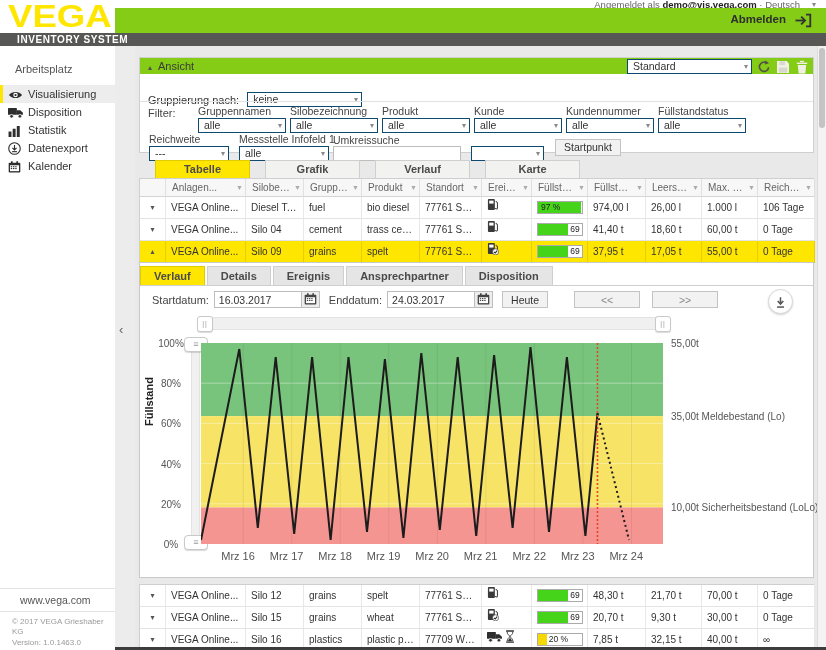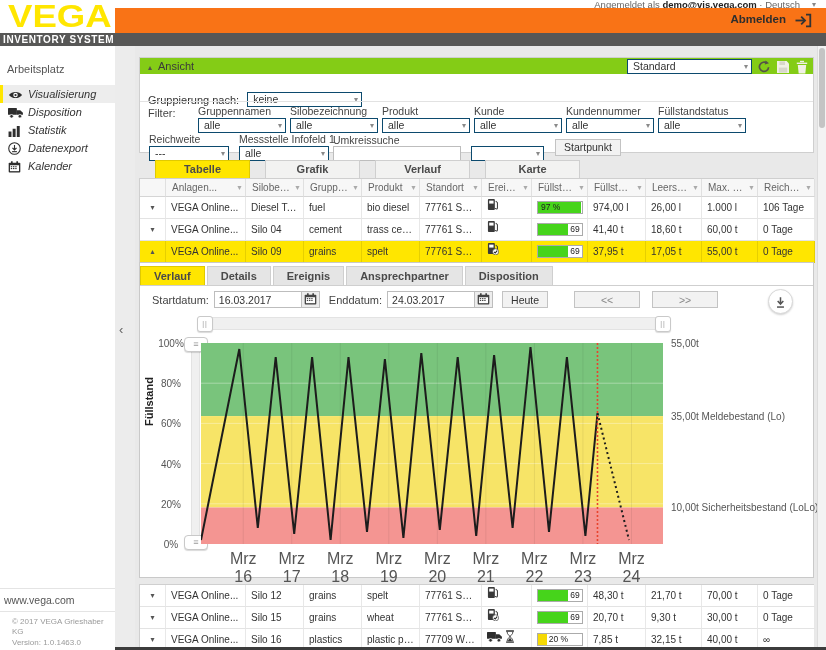--- a/index.html
+++ b/index.html
@@ -6,40 +6,40 @@
   html,body { background:#fff; }
   body { font-family:"Liberation Sans", sans-serif; color:#333; }
   #app { position:relative; width:826px; height:650px; overflow:hidden; background:#fff;
          outline:1px solid #b5b5b5; margin:0 auto; }
 
   
   .topwhite { position:absolute; left:0; top:0; width:826px; height:9px; background:#fff;
               font-size:9.5px; color:#666; text-align:right; padding-right:26px; line-height:10px; }
   .topwhite b { color:#222; }
   .topwhite .caret { position:absolute; right:10px; top:0; color:#888; font-size:8px; }
-  .ybar { position:absolute; left:115px; top:8px; width:711px; height:34px; background:#f97316; }
+  .ybar { position:absolute; left:115px; top:8px; width:711px; height:34px; background:#84cc16; }
   .abmelden { position:absolute; right:40px; top:5px; font-size:11.5px; font-weight:bold; color:#2e2e2e; cursor:pointer; }
   .logout-ic { position:absolute; right:14px; top:5px; width:18px; height:15px; }
   .logobox { position:absolute; left:0; top:0; width:115px; height:33px; background:#fff; }
   .logotext { position:absolute; left:8px; top:-1px; font-size:31px; font-weight:900; color:#ffe600;
               letter-spacing:0; transform:scaleX(1.18); transform-origin:left; }
   .darkbar { position:absolute; left:0; top:33px; width:826px; height:18px; background:#575756;
-             color:#fff; font-size:10px; font-weight:bold; letter-spacing:.6px; line-height:13px; padding-left:3px; }
+             color:#fff; font-size:10px; font-weight:bold; letter-spacing:.6px; line-height:13px; padding-left:17px; }
 
   
   .sidebar { position:absolute; left:0; top:46px; width:115px; height:604px; background:#fff; }
-  .sb-title { font-size:11px; color:#555; padding:17px 0 10px 7px; }
+  .sb-title { font-size:11px; color:#555; padding:17px 0 10px 15px; }
   .sb-item { position:relative; height:18px; line-height:18px; font-size:11px; color:#333;
-             padding-left:28px; cursor:pointer; white-space:nowrap;font-style:italic; }
+             padding-left:28px; cursor:pointer; white-space:nowrap; }
   .sb-item.active { background:#ededed; }
   .sb-item.active::before { content:""; position:absolute; left:0; top:0; width:3px; height:18px; background:#ffe600; }
   .sb-ic { position:absolute; left:8px; top:3px; width:15px; height:12px; }
   .sb-footer { position:absolute; left:0; bottom:2px; width:115px; }
   .sb-link { display:block; border-top:1px solid #e4e4e4; border-bottom:1px solid #e4e4e4;
-             font-size:10.5px; color:#555; padding:5px 0 5px 4px; cursor:pointer; }
+             font-size:10.5px; color:#555; padding:5px 0 5px 20px; cursor:pointer; }
   .sb-copy { font-size:8px; color:#9a9a9a; padding:5px 0 0 12px; line-height:10px; }
   .gapstrip { position:absolute; left:115px; top:46px; width:20px; height:604px; background:#ececec; }
   .collapse { position:absolute; left:4px; top:276px; font-size:13px; color:#666; cursor:pointer; }
 
   
   .main { position:absolute; left:135px; top:46px; width:682px; height:604px; background:#e9e9e9; }
 
   
   .vpanel { position:absolute; left:4px; top:11px; width:675px; height:96px; background:#fff; border:1px solid #cfcfcf; }
   .vp-head { position:absolute; left:0; top:0; width:100%; height:16px; background:#84cc16;
@@ -120,21 +120,21 @@
   .vhandle { position:absolute; left:-8px; width:24px; height:15px; background:#fff; border:1px solid #c9c9c9;
              border-radius:4px; box-shadow:0 1px 1px rgba(0,0,0,.15); cursor:ns-resize;
              font-size:9px; color:#999; text-align:center; line-height:13px; }
 
   
   .ylab { position:absolute; left:2px; top:150px; width:14px; font-size:11px; font-weight:bold; color:#222;
           transform:rotate(-90deg); transform-origin:center; white-space:nowrap; }
   .ytick { position:absolute; width:34px; text-align:center; font-size:10px; color:#555; height:11px; line-height:11px; }
   .plot { position:absolute; left:61px; top:80px; width:462px; height:201px; }
   .rlab { position:absolute; left:531px; font-size:10px; color:#555; white-space:nowrap; }
-  .xlab { position:absolute; top:287px; width:44px; text-align:center; font-size:16px; color:#555; }
+  .xlab { position:absolute; top:287px; width:44px; text-align:left; font-size:11px; color:#555; }
 
   .botbar { position:absolute; left:115px; top:647px; width:711px; height:3px; background:#3c3c3c; }
   .scrolltrack { position:absolute; left:817px; top:46px; width:9px; height:604px; background:#f3f3f3; border-left:1px solid #ddd; }
   .scrollthumb { position:absolute; left:1px; top:2px; width:6px; height:80px; background:#c4c4c4; border-radius:3px; cursor:pointer; }
 </style>
 </head>
 <body>
 
 <div id="app">
 

